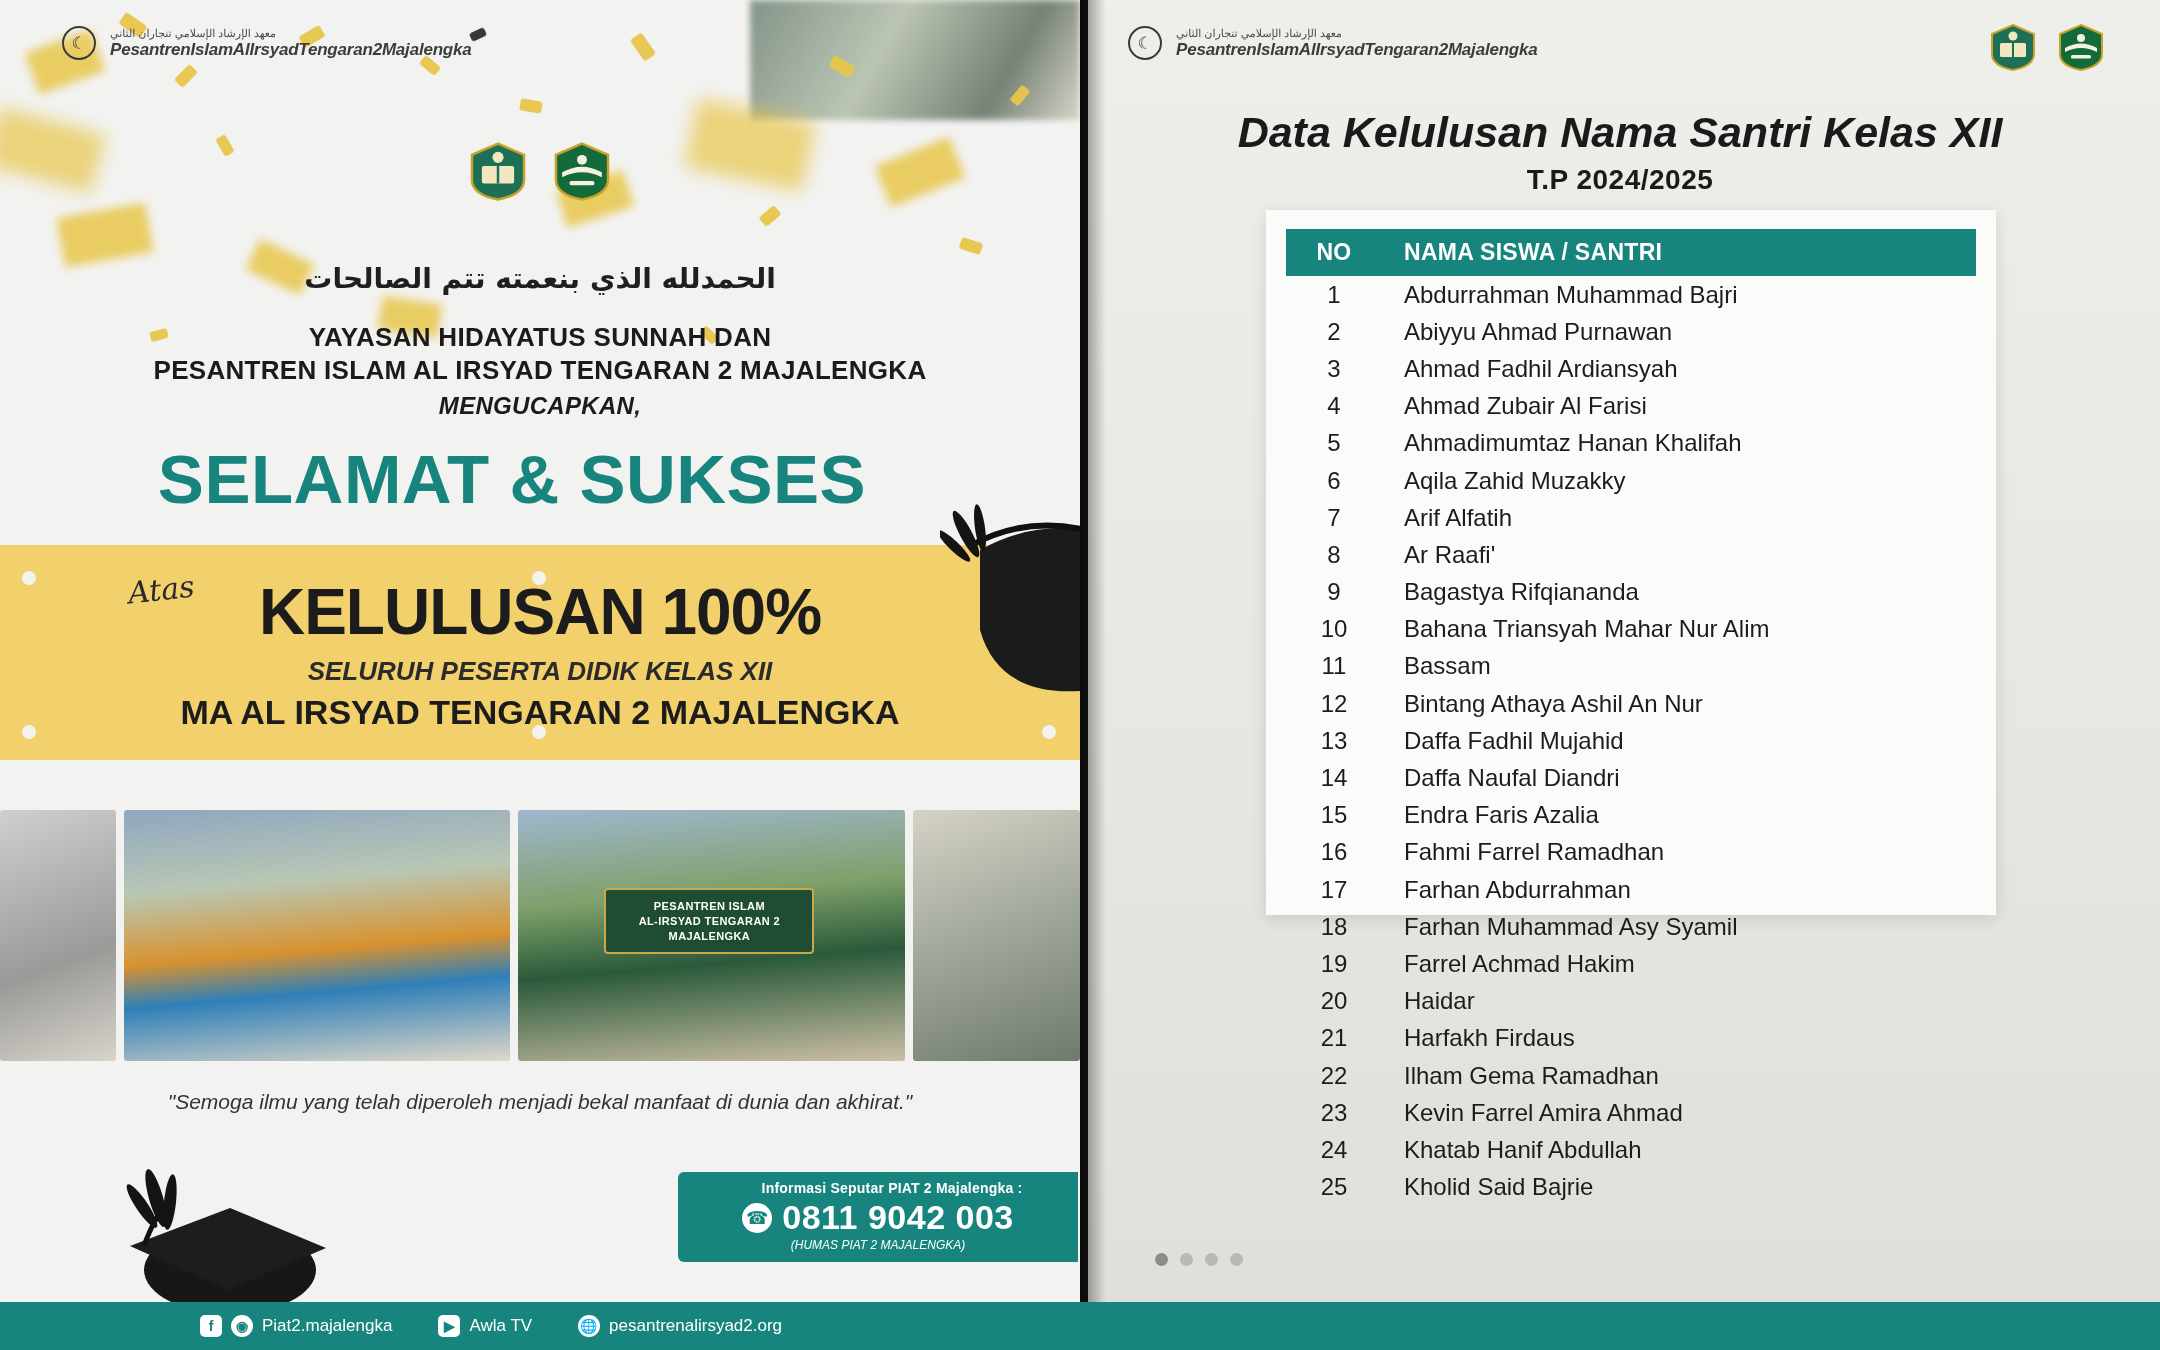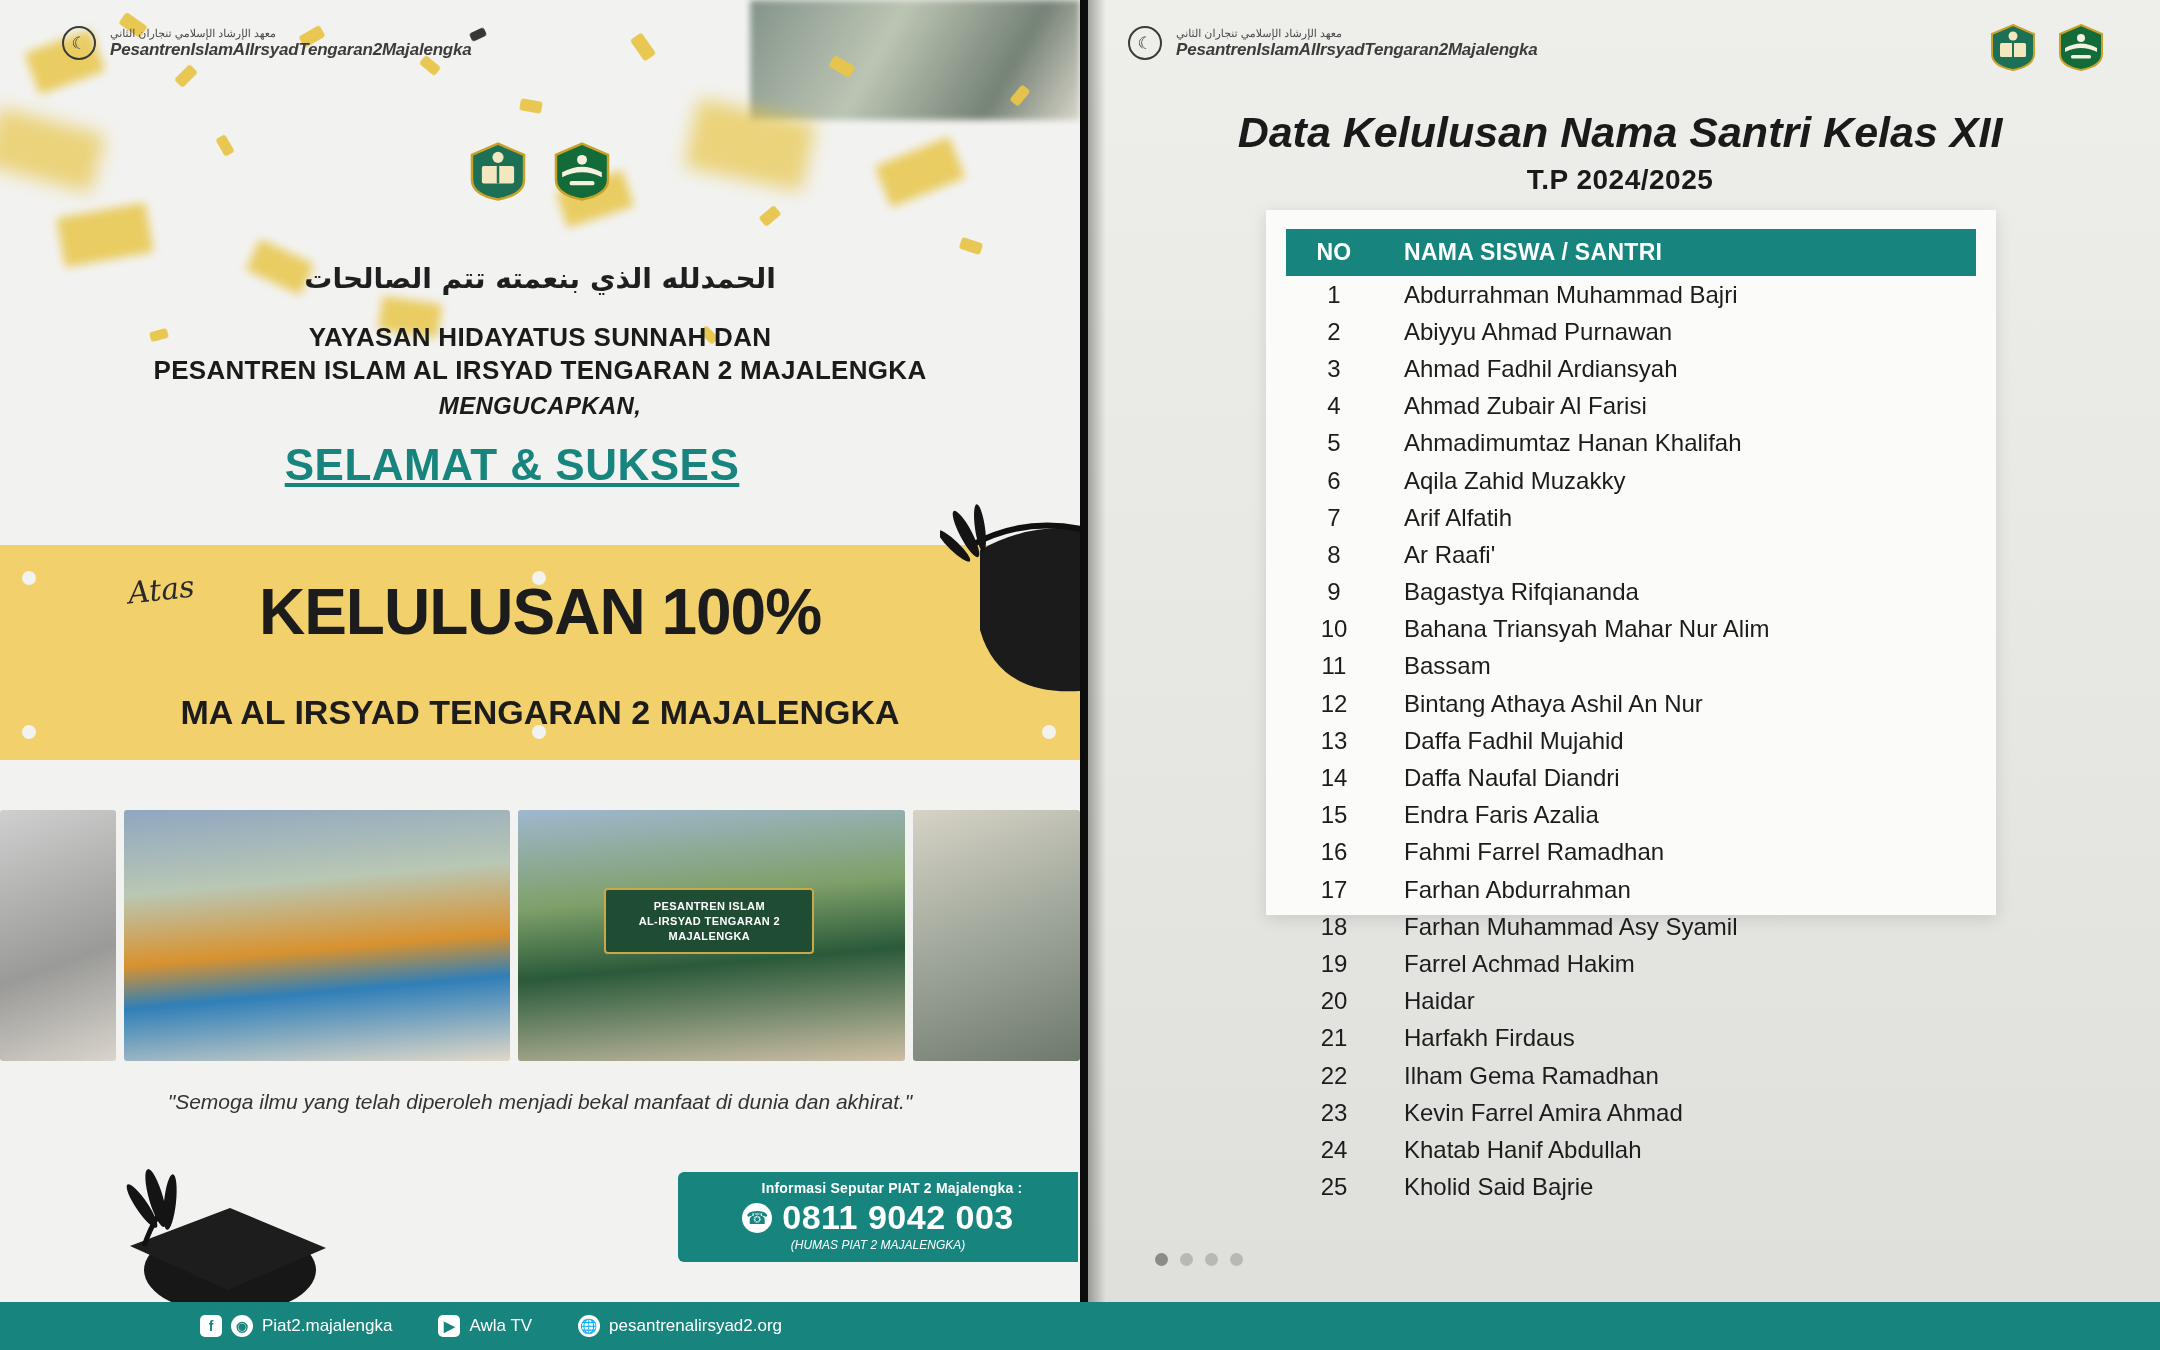--- a/index.html
+++ b/index.html
@@ -74,21 +74,21 @@
   .org1, .org2, .org3 {
     position: absolute; left: 0; width: 1080px; text-align: center; z-index: 4;
     color: #1b1b1b; font-weight: 800; letter-spacing: .3px;
   }
   .org1 { top: 322px; font-size: 26px; }
   .org2 { top: 355px; font-size: 26px; }
   .org3 { top: 392px; font-size: 24px; font-style: italic; }
 
   .selamat {
     position: absolute; left: 0; top: 440px; width: 1024px; text-align: center;
-    font-size: 44px; font-weight: 800; color: #17857e; letter-spacing: .5px; z-index: 4; text-decoration: underline;
+    font-size: 69px; font-weight: 800; color: #17857e; letter-spacing: .5px; z-index: 4;
   }
 
   .yellow-band {
     position: absolute; left: 0; top: 545px; width: 1080px; height: 215px;
     background: #f2d06b; z-index: 4;
   }
   .yellow-band .hole {
     position: absolute; width: 14px; height: 14px; background: #f2f2f0; border-radius: 50%;
   }
   .atas {
@@ -291,20 +291,21 @@
     <div class="yellow-band">
       <div class="hole" style="left:22px;top:26px;"></div>
       <div class="hole" style="left:22px;top:180px;"></div>
       <div class="hole" style="left:532px;top:26px;"></div>
       <div class="hole" style="left:532px;top:180px;"></div>
       <div class="hole" style="left:1042px;top:26px;"></div>
       <div class="hole" style="left:1042px;top:180px;"></div>
     </div>
     <div class="atas">Atas</div>
     <div class="kelulusan">KELULUSAN 100%</div>
+    <div class="seluruh">SELURUH PESERTA DIDIK KELAS XII</div>
     <div class="ma-line">MA AL IRSYAD TENGARAN 2 MAJALENGKA</div>
 
     <div class="photo-strip">
       <div class="ph ph1"></div>
       <div class="ph ph2"></div>
       <div class="ph ph3">
         <div class="ph-sign">PESANTREN ISLAM<br>AL-IRSYAD TENGARAN 2<br>MAJALENGKA</div>
       </div>
       <div class="ph ph4"></div>
     </div>

